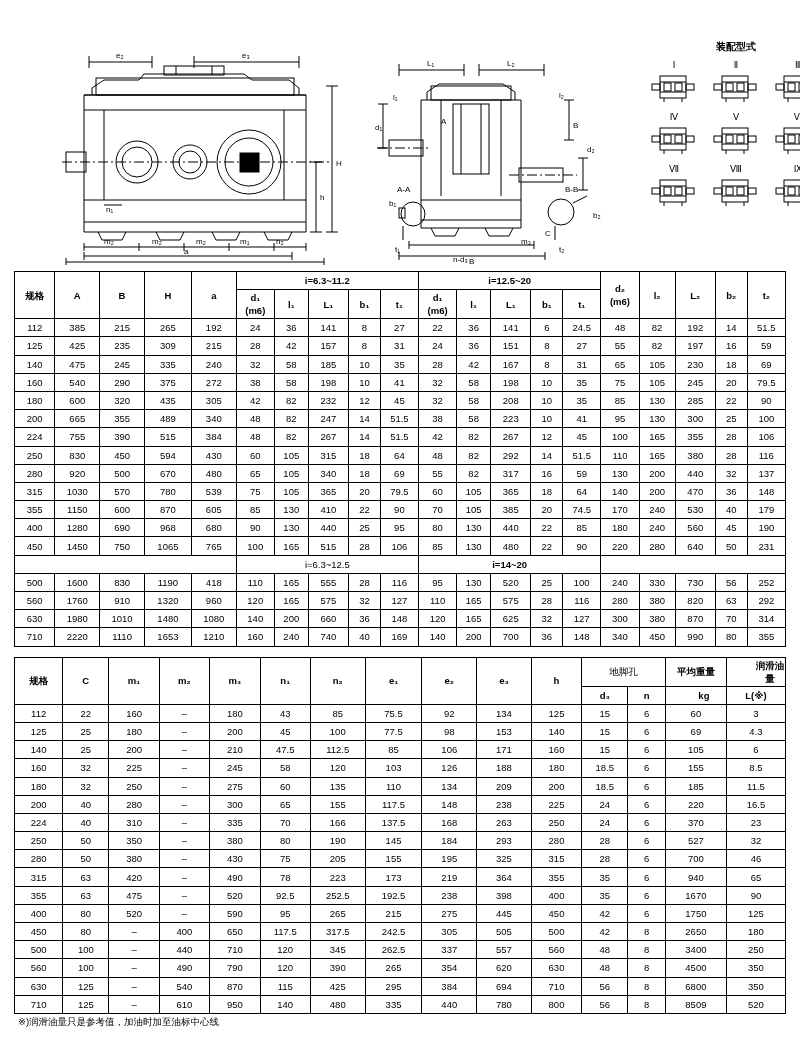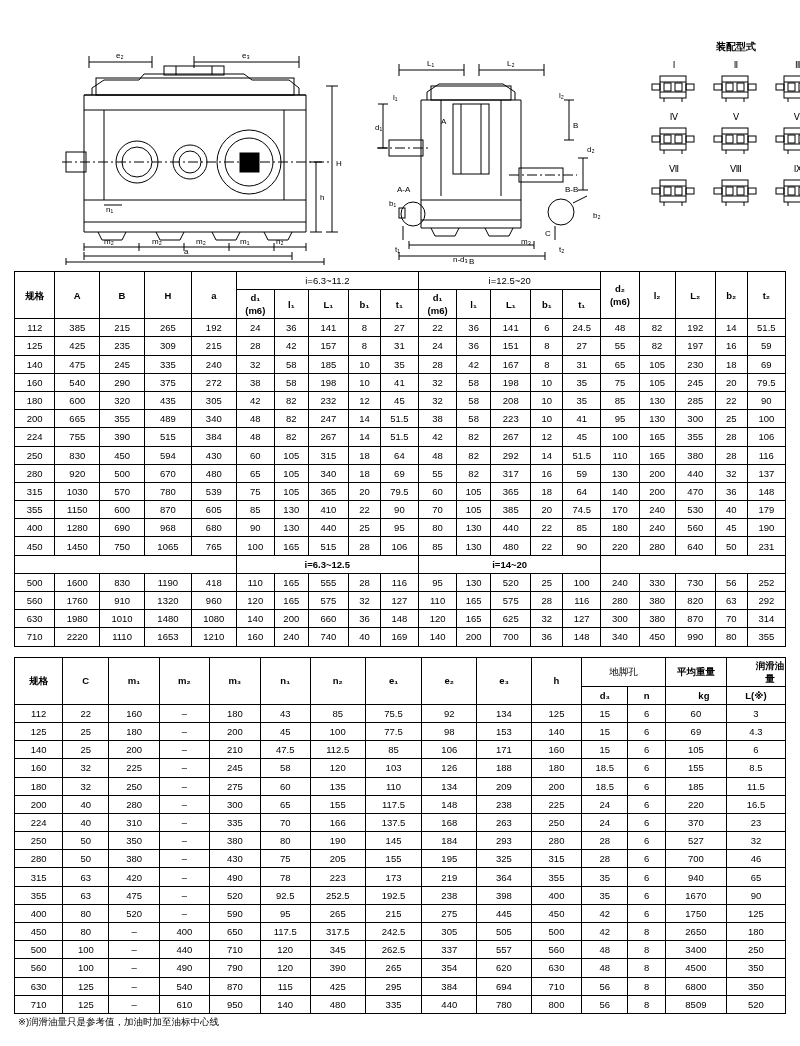--- a/index.html
+++ b/index.html
@@ -360,22 +360,22 @@
   </div>
 
   <table class="t1">
     <tbody id="t1body">
         <tr>
           <td rowspan="2" style="font-weight: bold;">规格</td>
           <td rowspan="2" style="font-weight: bold;">A</td>
           <td rowspan="2" style="font-weight: bold;">B</td>
           <td rowspan="2" style="font-weight: bold;">H</td>
           <td rowspan="2" style="font-weight: bold;">a</td>
-          <td colspan="5" style="font-weight: normal;">i=6.3~11.2</td>
-          <td colspan="5" style="font-weight: normal; border-radius: 8px;">i=12.5~20</td>
+          <td colspan="5" style="font-weight: bold;">i=6.3~11.2</td>
+          <td colspan="5" style="font-weight: bold; border-radius: 8px;">i=12.5~20</td>
           <td rowspan="2" style="font-weight: bold;">d₂<br>(m6)</td>
           <td rowspan="2" style="font-weight: bold;">l₂</td>
           <td rowspan="2" style="font-weight: bold;">L₂</td>
           <td rowspan="2" style="font-weight: bold;">b₂</td>
           <td rowspan="2" style="font-weight: bold;">t₂</td>
         </tr>
         <tr>
           <td style="font-weight: bold;">d₁<br>(m6)</td>
           <td style="font-weight: bold;">l₁</td>
           <td style="font-weight: bold;">L₁</td>
@@ -668,21 +668,21 @@
           <td>22</td>
           <td>90</td>
           <td>220</td>
           <td>280</td>
           <td>640</td>
           <td>50</td>
           <td>231</td>
         </tr>
         <tr>
           <td colspan="5"></td>
-          <td colspan="5" style="font-weight: bold;">i=6.3~12.5</td>
+          <td colspan="5" style="font-weight: normal;">i=6.3~12.5</td>
           <td colspan="5" style="font-weight: bold;">i=14~20</td>
           <td colspan="5"></td>
         </tr>
         <tr>
           <td>500</td>
           <td>1600</td>
           <td>830</td>
           <td>1190</td>
           <td>418</td>
           <td>110</td>

